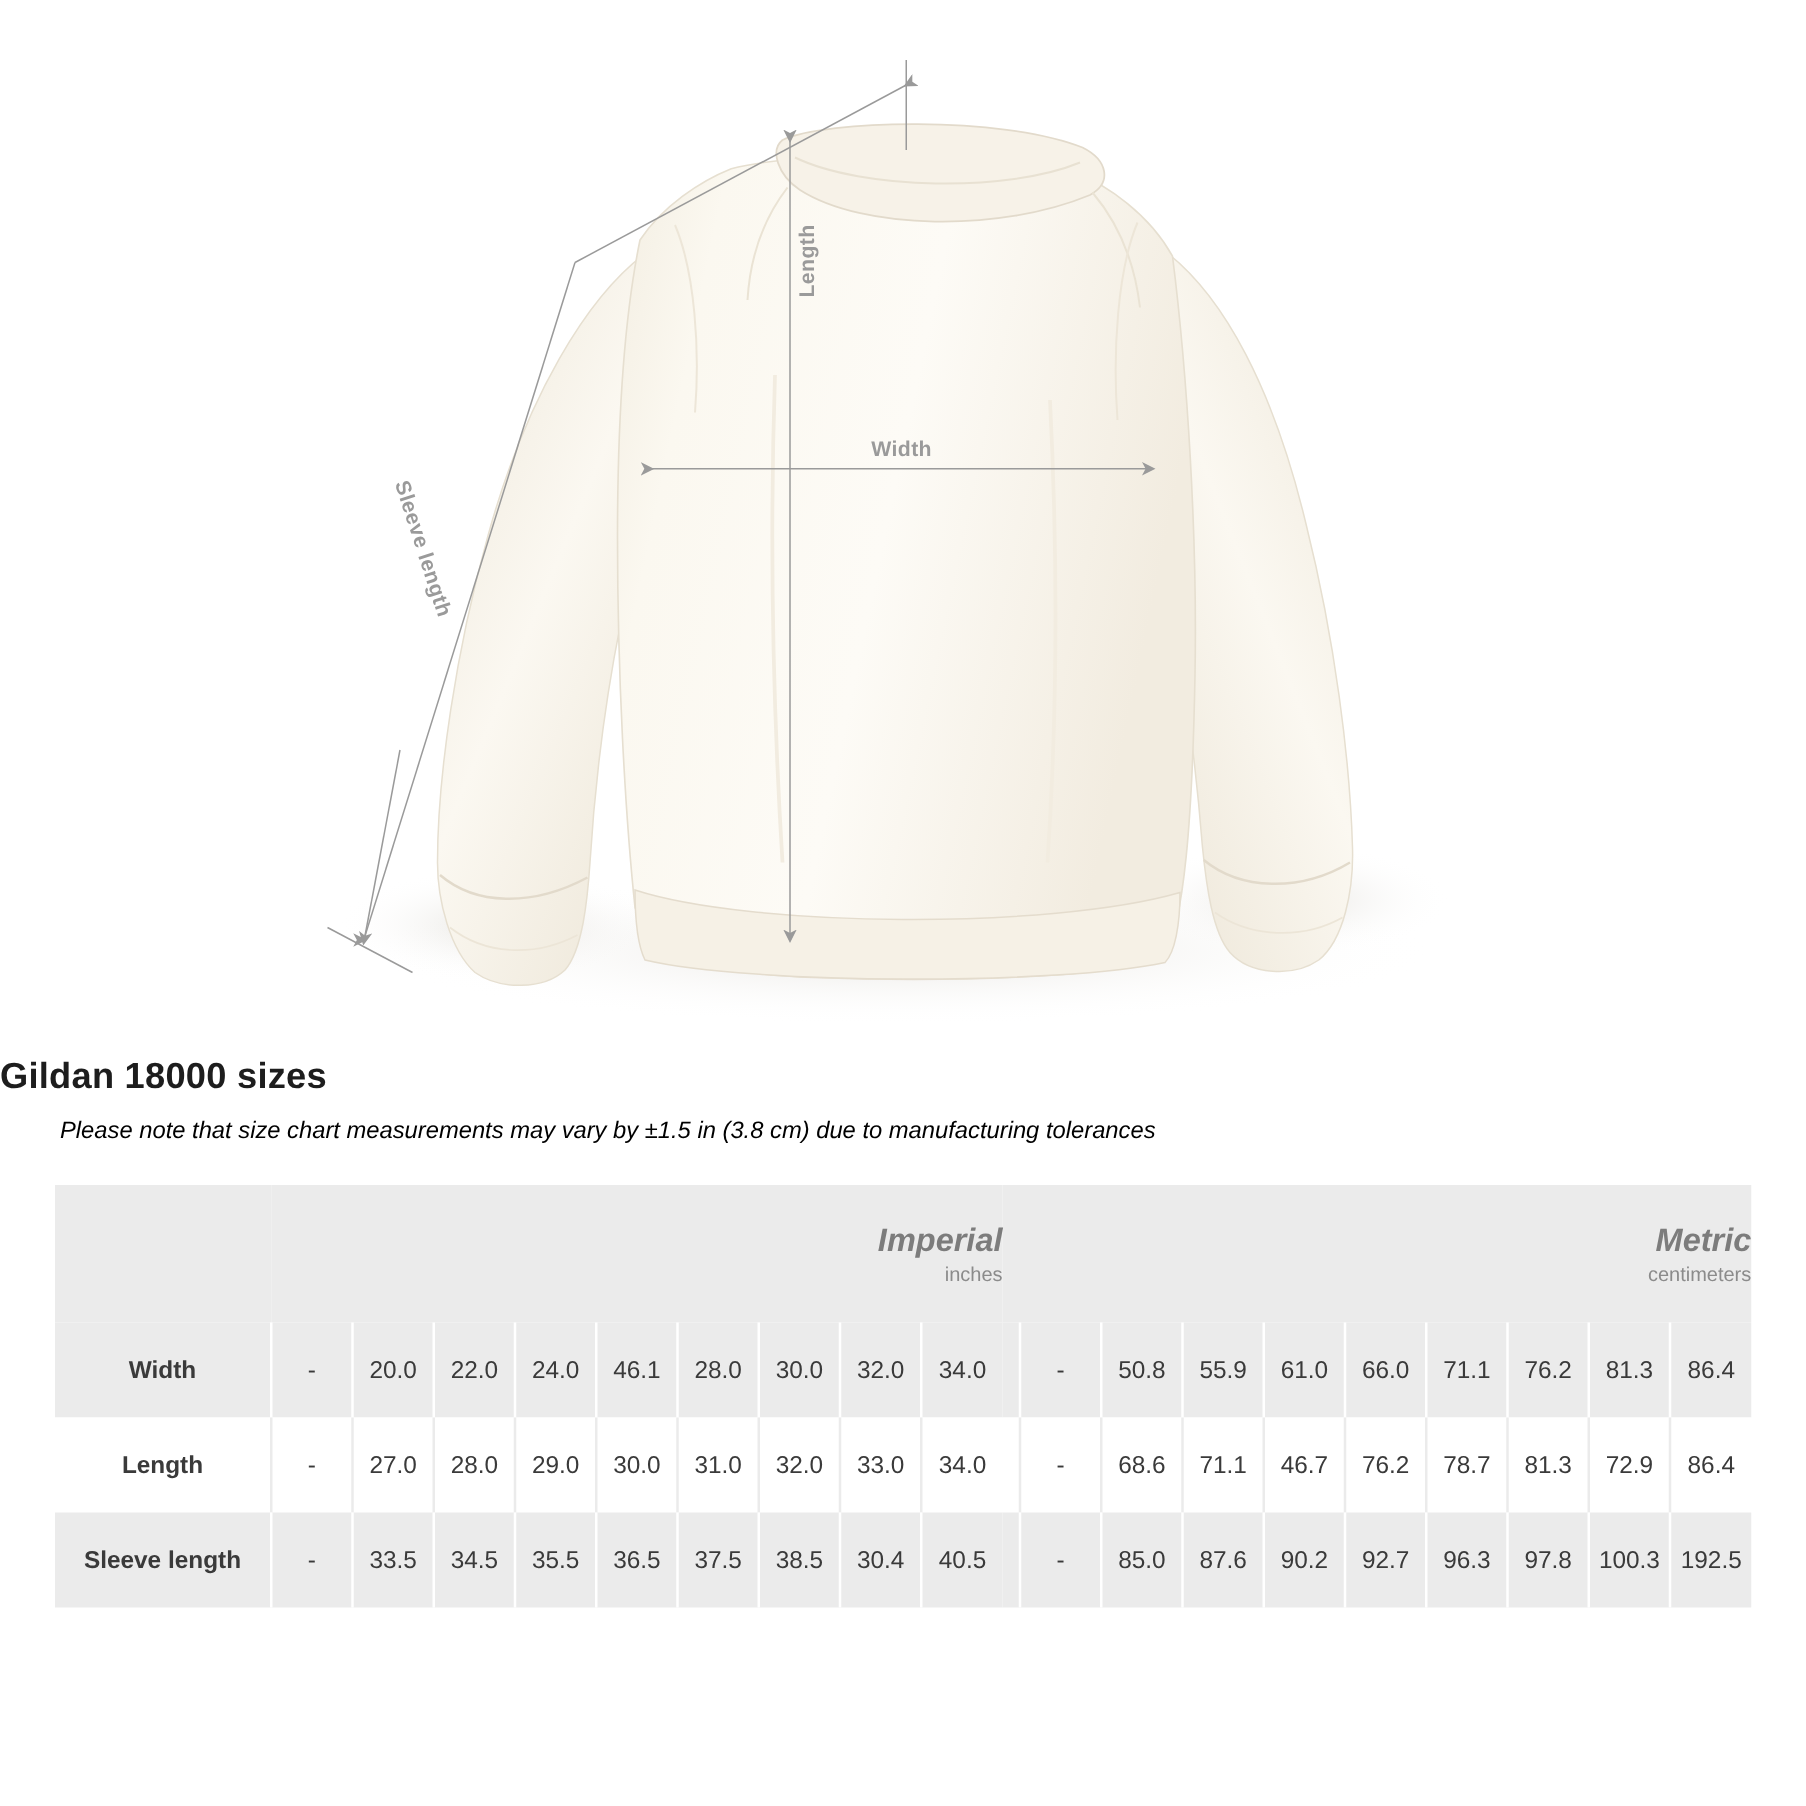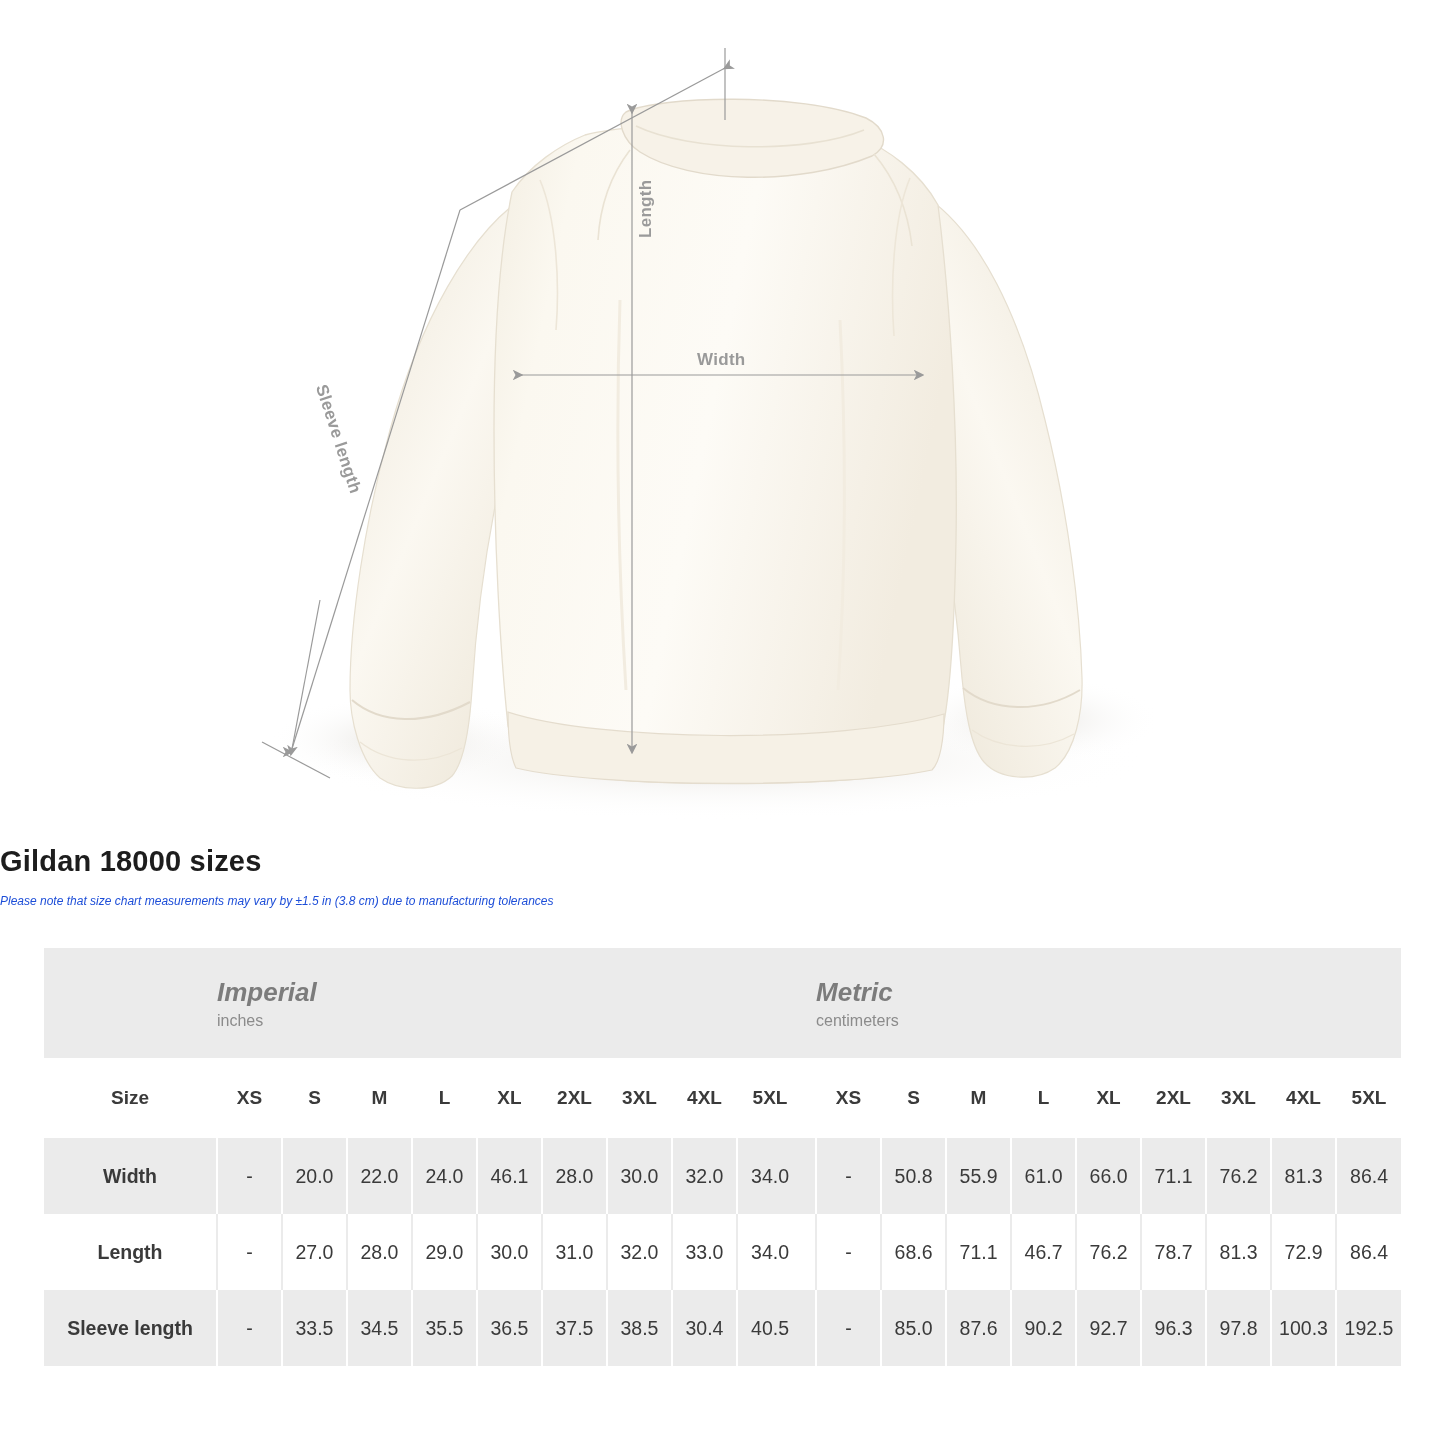--- a/index.html
+++ b/index.html
@@ -68,24 +68,25 @@
     text-align: left;
   }
   .chart-title {
     font-size: 29px;
     font-weight: bold;
     color: #1d1d1d;
     margin: 0 0 16px 0;
     letter-spacing: 0.2px;
   }
   .chart-note {
-    font-size: 12px;
+    font-size: 19px;
     font-style: italic;
-    color: #1d4ed8;
+    color: #000000;
     margin: 0;
+    padding-left: 48px;
   }
 
   
   .table-wrap {
     position: absolute;
     top: 948px;
     left: 44px;
     width: 1357px;
   }
   table.size-table {
@@ -94,21 +95,21 @@
     table-layout: fixed;
   }
   table.size-table td, table.size-table th {
     padding: 0;
     margin: 0;
   }
 
   .unit-head {
     height: 110px;
     background: #ebebeb;
-    text-align: left;
+    text-align: right;
     vertical-align: middle;
   }
   .unit-head .unit-name {
     font-size: 26px;
     font-weight: bold;
     font-style: italic;
     color: #7c7c7c;
     line-height: 1.25;
   }
   .unit-head .unit-sub {
@@ -301,42 +302,20 @@
           <div class="unit-name">Imperial</div>
           <div class="unit-sub">inches</div>
         </td>
         <td class="unit-gap"></td>
         <td class="unit-head" colspan="9">
           <div class="unit-name">Metric</div>
           <div class="unit-sub">centimeters</div>
         </td>
       </tr>
 
-      <tr class="header-row">
-        <td class="rowlabel">Size</td>
-        <td class="cellsep">XS</td>
-        <td class="cellsep">S</td>
-        <td class="cellsep">M</td>
-        <td class="cellsep">L</td>
-        <td class="cellsep">XL</td>
-        <td class="cellsep">2XL</td>
-        <td class="cellsep">3XL</td>
-        <td class="cellsep">4XL</td>
-        <td class="cellsep">5XL</td>
-        <td></td>
-        <td class="cellsep">XS</td>
-        <td class="cellsep">S</td>
-        <td class="cellsep">M</td>
-        <td class="cellsep">L</td>
-        <td class="cellsep">XL</td>
-        <td class="cellsep">2XL</td>
-        <td class="cellsep">3XL</td>
-        <td class="cellsep">4XL</td>
-        <td class="cellsep">5XL</td>
-      </tr>
 
       <tr class="data-row shade">
         <td class="rowlabel">Width</td>
         <td class="cellsep">-</td>
         <td class="cellsep">20.0</td>
         <td class="cellsep">22.0</td>
         <td class="cellsep">24.0</td>
         <td class="cellsep">46.1</td>
         <td class="cellsep">28.0</td>
         <td class="cellsep">30.0</td>

